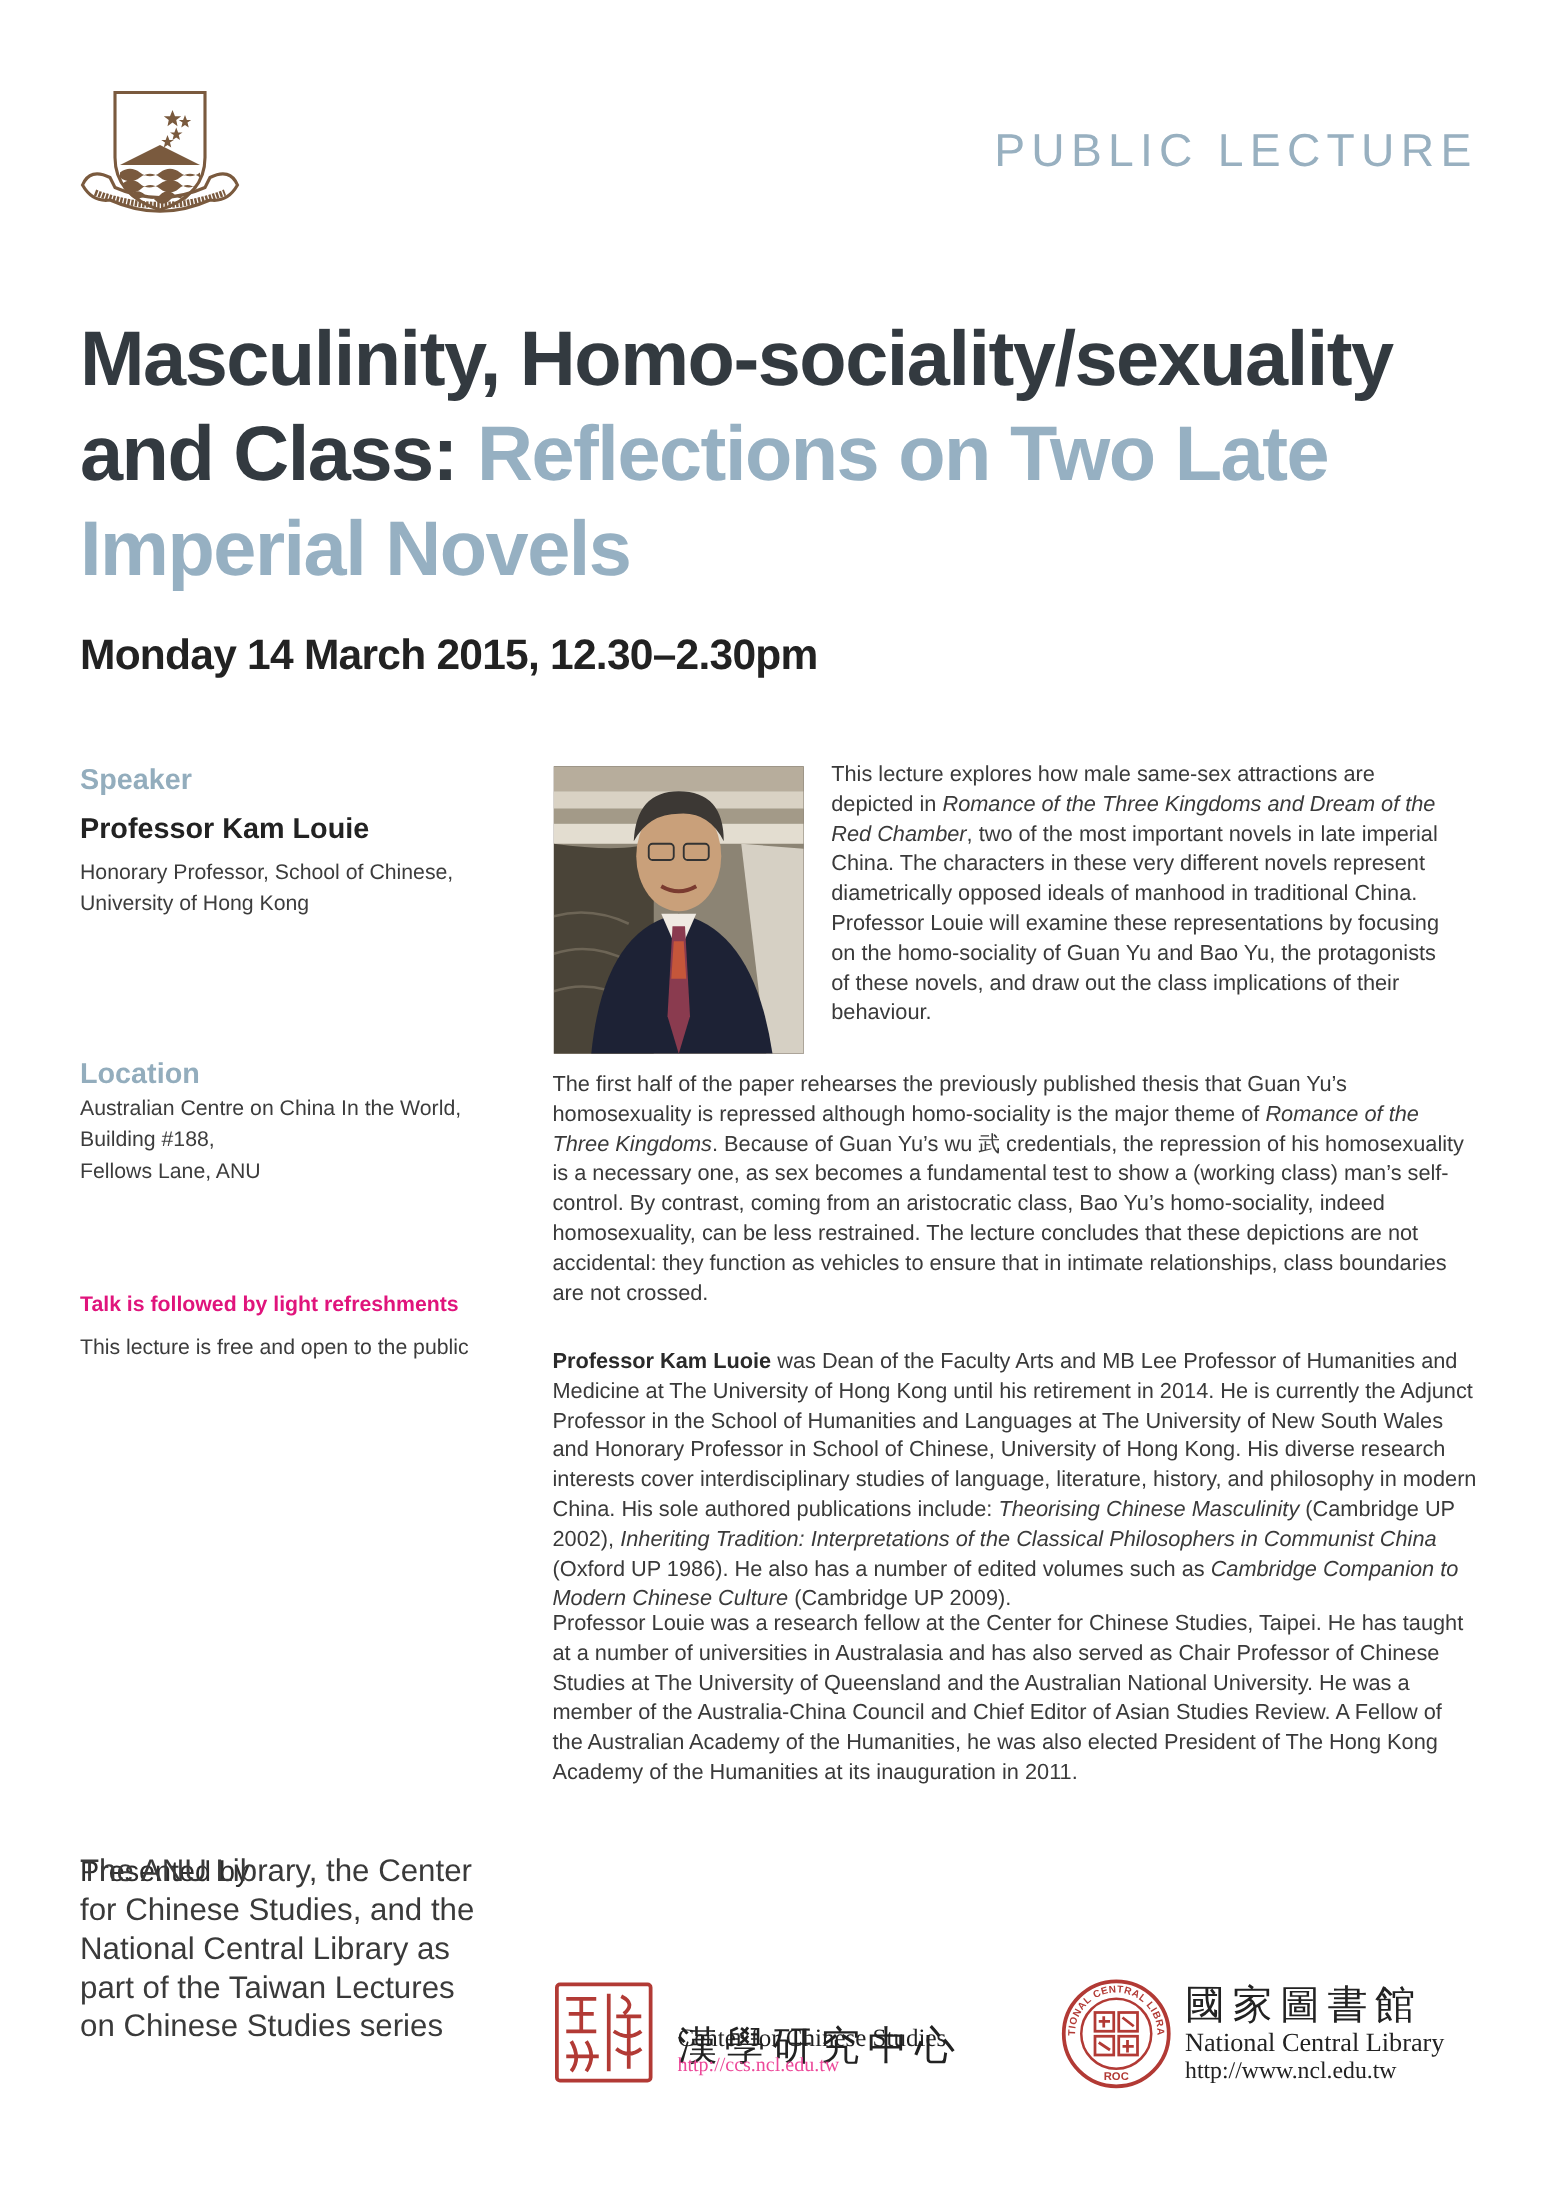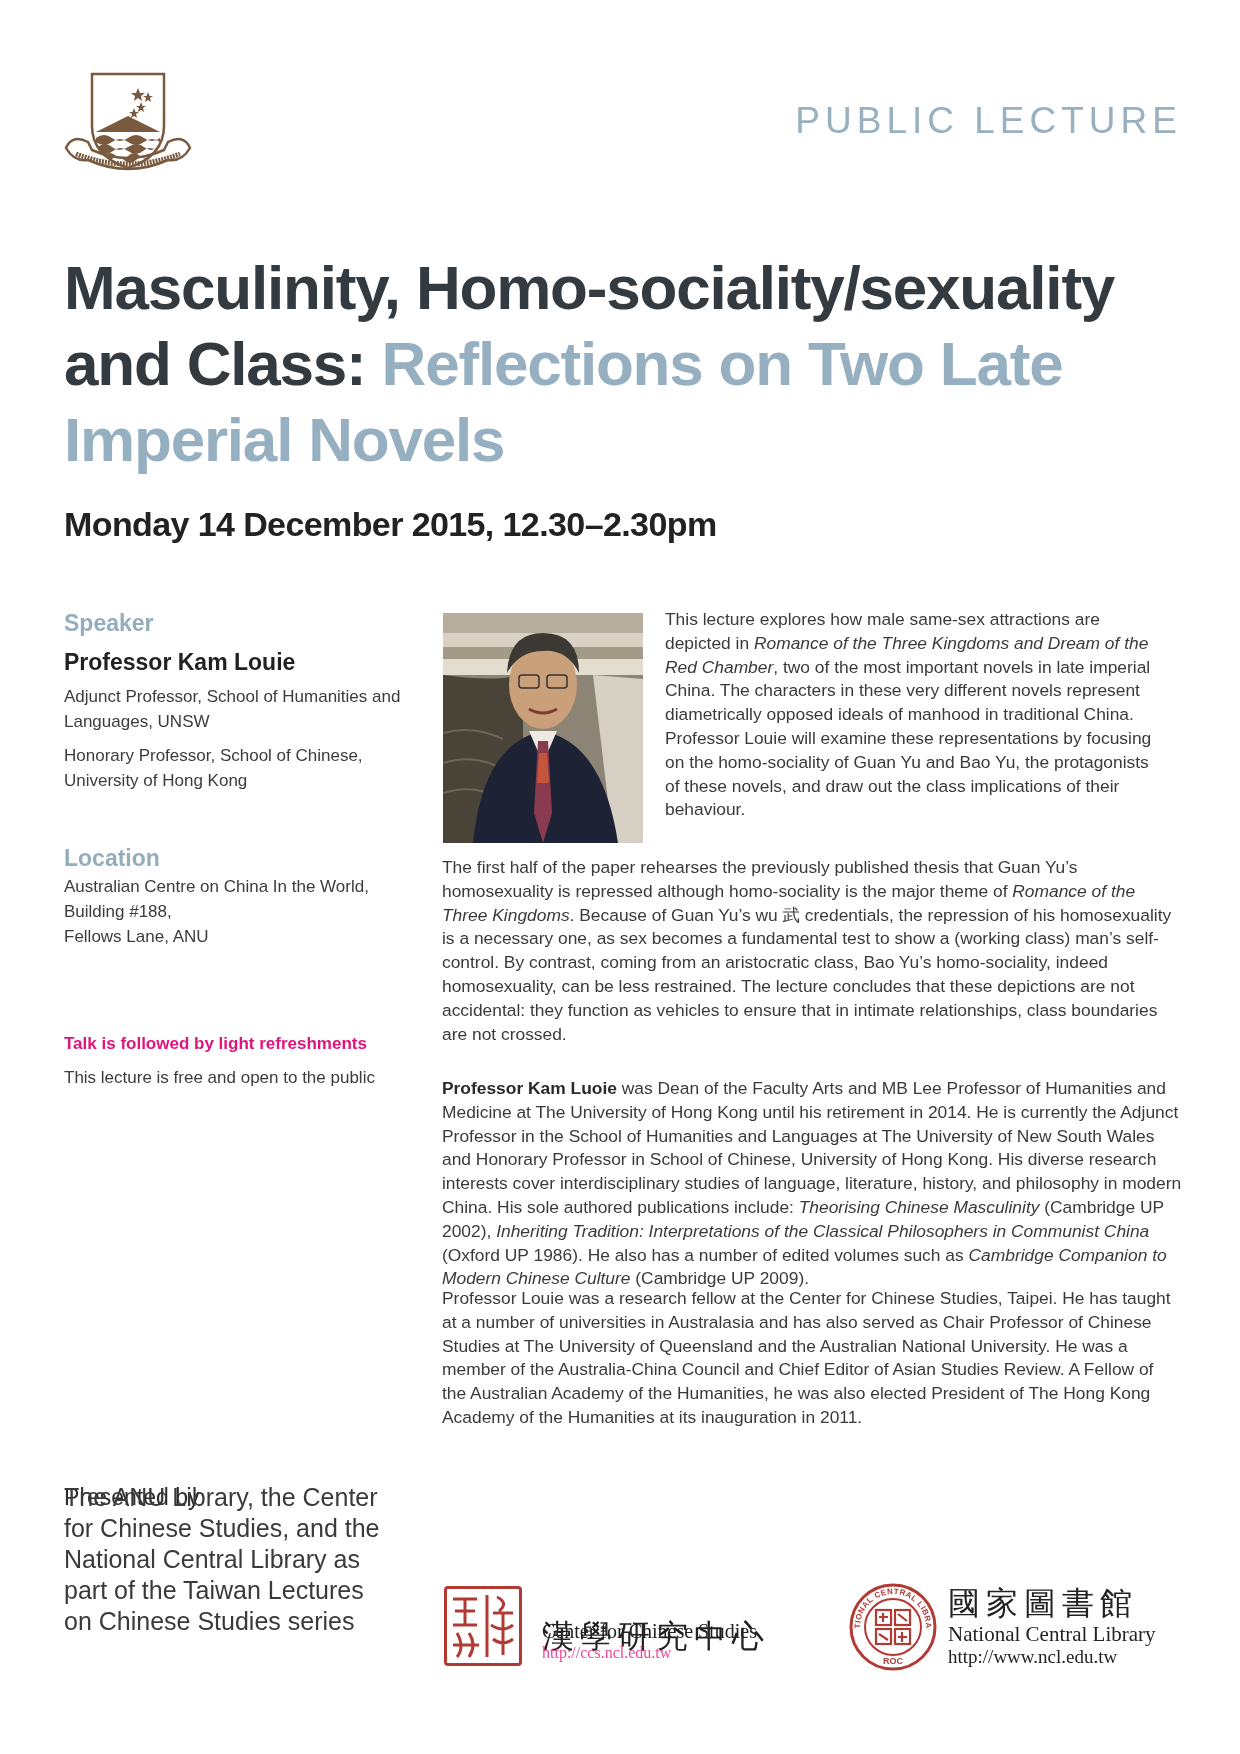--- a/index.html
+++ b/index.html
@@ -79,26 +79,25 @@
       <path d="M36 77 Q43 71 50 77 T66 77 T82 77 T96 77 L95 81 Q88 75 81 81 T66 81 T51 81 T37 81 Z"></path>
       <path d="M42 86 Q48 80 54 86 T66 86 T78 86 T90 86 L86 90 Q80 84 74 90 T62 90 T48 90 Z"></path>
     </g>
     <path d="M4 78 Q10 64 26 72 L30 80 Q66 96 102 80 L106 72 Q122 64 128 78 Q120 92 106 90 Q66 108 26 90 Q12 92 4 78 Z" fill="none" stroke="#7a5a3e" stroke-width="2.5"></path>
     <path d="M14 84 Q66 104 118 84" fill="none" stroke="#7a5a3e" stroke-width="5" stroke-dasharray="2 1"></path>
   </svg>
 </div>
 <div id="public-lecture" class="abs">PUBLIC LECTURE</div>
 
 <h1 id="title" class="abs"><span>Masculinity, Homo-sociality/sexuality and Class:</span> <span class="sub">Reflections on Two Late Imperial Novels</span></h1>
-<h2 id="date" class="abs">Monday 14 December 2015, 12.30–2.30pm</h2>
+<h2 id="date" class="abs">Monday 14 March 2015, 12.30–2.30pm</h2>
 
 <div id="speaker-block" class="abs">
   <p class="side-heading">Speaker</p>
   <p class="side-name">Professor Kam Louie</p>
-  <p class="side-text first">Adjunct Professor, School of Humanities and Languages, UNSW</p>
   <p class="side-text second">Honorary Professor, School of Chinese, University of Hong Kong</p>
 </div>
 
 <div id="location-block" class="abs">
   <p class="side-heading">Location</p>
   <p class="side-text">Australian Centre on China In the World,</p>
   <p class="side-text" style="margin-top:0">Building #188,</p>
   <p class="side-text" style="margin-top:0">Fellows Lane, ANU</p>
 </div>
 

